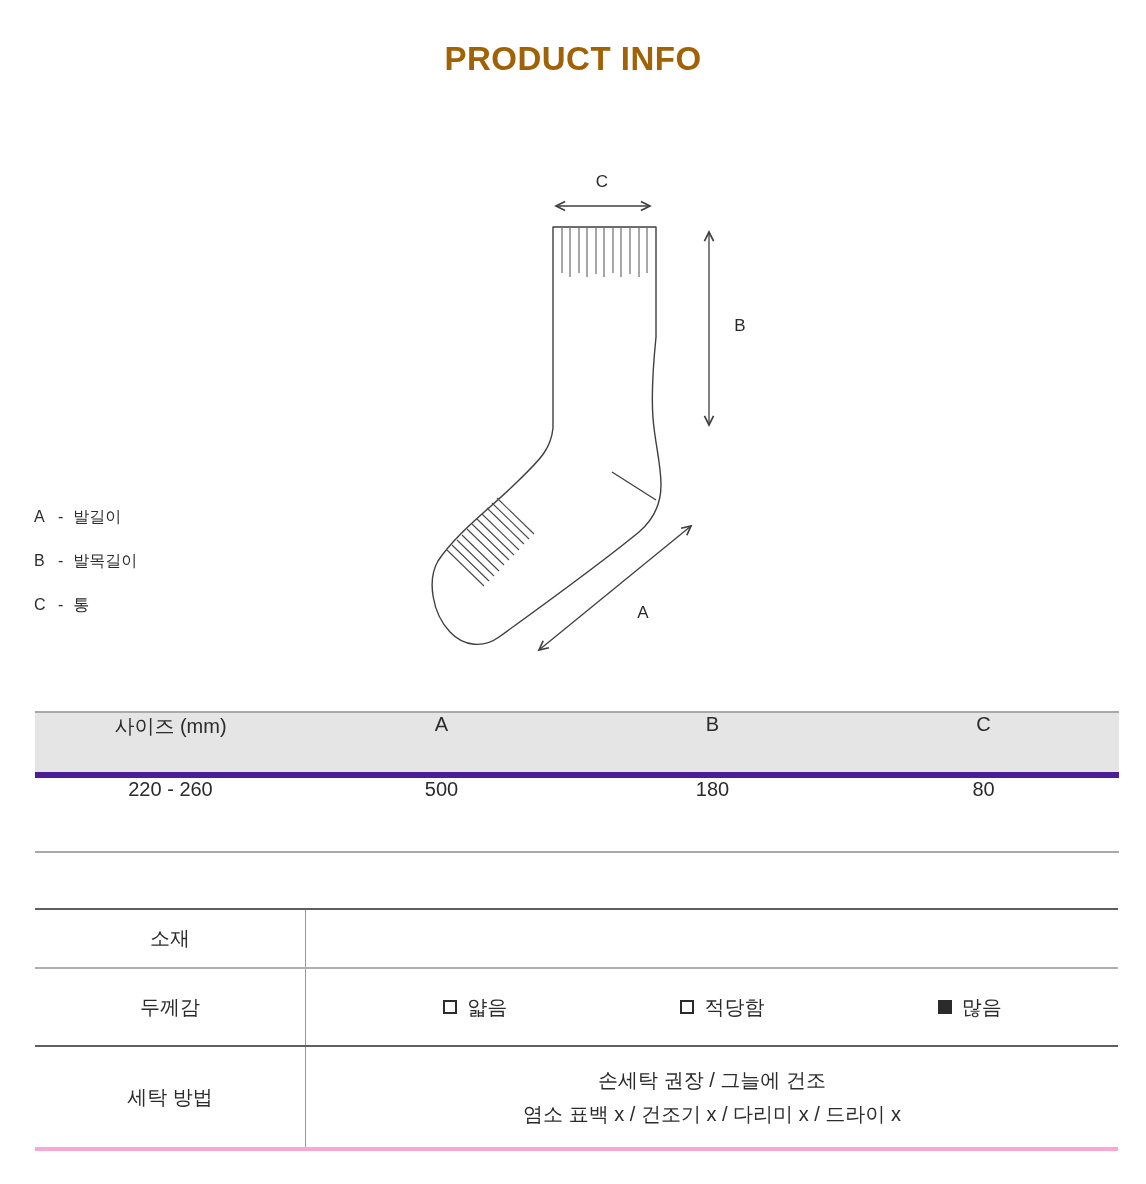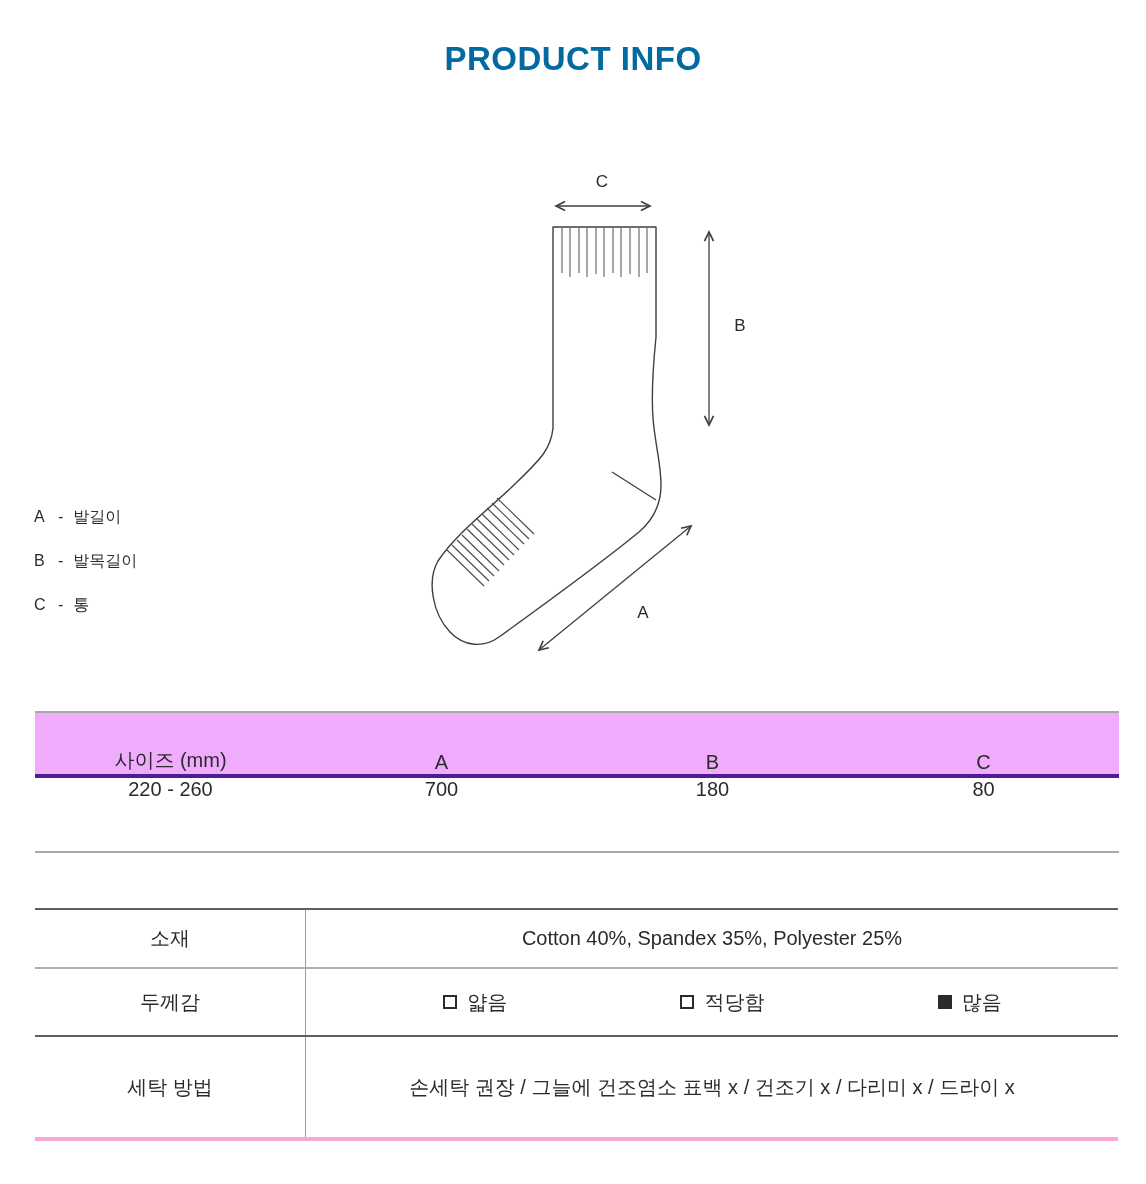--- a/index.html
+++ b/index.html
@@ -3,50 +3,50 @@
 <meta charset="utf-8">
 <style>
   * { box-sizing: border-box; }
   html, body { margin: 0; padding: 0; background: #ffffff; }
   body { font-family: "Liberation Sans", sans-serif; color: #2b2b2b; }
   .page { position: relative; width: 1146px; height: 1184px; background: #ffffff; overflow: hidden; }
 
   .title {
     position: absolute; top: 40px; left: 0; width: 100%;
     text-align: center; font-size: 33px; font-weight: 700; letter-spacing: 0.5px;
-    color: #0369a1;
+    color: #a16207;
   }
 
   .diagram-svg { position: absolute; left: 420px; top: 160px; }
 
   .legend { position: absolute; left: 34px; top: 508px; font-size: 16px; color: #2b2b2b; }
   .legend-item { display: flex; gap: 10px; margin-bottom: 27px; line-height: 17px; }
   .legend-key { min-width: 14px; }
 
   
   .size-table { position: absolute; left: 35px; top: 711px; width: 1084px; }
   .size-header {
-    display: flex; height: 67px; align-items: flex-end;
-    background: #f0abfc;
-    border-top: 2px solid #a9a9a9; border-bottom: 4px solid #4c1d95;
+    display: flex; height: 67px; align-items: flex-start;
+    background: #e5e5e5;
+    border-top: 2px solid #a9a9a9; border-bottom: 6px solid #4c1d95;
   }
   .size-row {
     display: flex; height: 75px; align-items: flex-start;
     border-bottom: 2px solid #a9a9a9;
   }
   .size-table .cell { width: 25%; text-align: center; font-size: 20px; }
 
   
   .details-table {
     position: absolute; left: 35px; top: 908px; width: 1083px;
     border-top: 2px solid #5f5f5f;
   }
   .d-row { display: flex; }
   .d-row.r1 { height: 59px; border-bottom: 2px solid #b0b0b0; }
-  .d-row.r2 { height: 68px; border-bottom: 2px solid #5f5f5f; }
+  .d-row.r2 { height: 78px; border-bottom: 2px solid #5f5f5f; }
   .d-row.r3 { height: 104px; border-bottom: 4px solid #f9a8d4; }
   .d-label {
     width: 271px; border-right: 1px solid #9a9a9a;
     display: flex; align-items: center; justify-content: center;
     font-size: 20px;
   }
   .d-value {
     flex: 1; display: flex; align-items: center; justify-content: center;
     font-size: 20px;
   }
@@ -54,21 +54,21 @@
     flex: 1; display: flex; align-items: center; justify-content: space-around;
     font-size: 20px; padding: 0 40px;
   }
   .opt { display: flex; align-items: center; gap: 10px; padding-left: 21px; }
   .chk {
     width: 14px; height: 14px; border: 2px solid #2b2b2b; background: #ffffff;
     display: inline-block; flex: 0 0 auto;
   }
   .chk.filled { background: #2b2b2b; }
   .wash {
-    flex: 1; display: flex; flex-direction: row;
+    flex: 1; display: flex; flex-direction: column;
     align-items: center; justify-content: center;
     font-size: 20px; line-height: 34px;
   }
 </style>
 </head>
 <body>
 
 <div class="page">
 
   <div class="title">PRODUCT INFO</div>
@@ -125,31 +125,30 @@
 
   <div class="size-table">
     <div class="size-header">
       <div class="cell">사이즈 (mm)</div>
       <div class="cell">A</div>
       <div class="cell">B</div>
       <div class="cell">C</div>
     </div>
     <div class="size-row">
       <div class="cell">220 - 260</div>
-      <div class="cell">700</div>
+      <div class="cell">500</div>
       <div class="cell">180</div>
       <div class="cell">80</div>
     </div>
   </div>
 
   <div class="details-table">
 
     <div class="d-row r1">
       <div class="d-label">소재</div>
-      <div class="d-value">Cotton 40%, Spandex 35%, Polyester 25%</div>
     </div>
 
     <div class="d-row r2">
       <div class="d-label">두께감</div>
       <div class="thick-opts">
         <span class="opt">
           <span class="chk"></span>
           <span>얇음</span>
         </span>
         <span class="opt">

